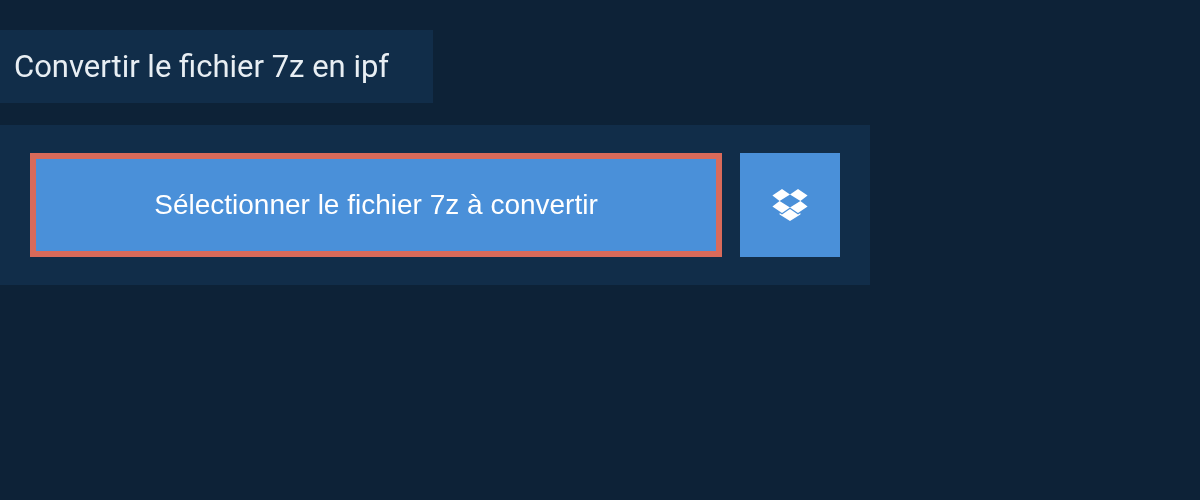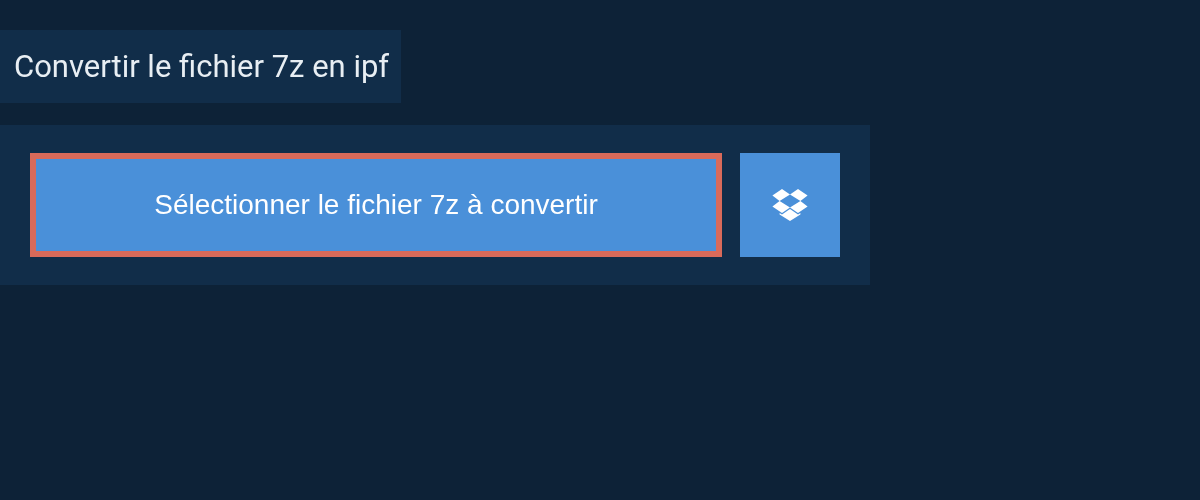--- a/index.html
+++ b/index.html
@@ -10,21 +10,21 @@
     body {
       background-color: #0d2237;
       font-family: -apple-system, BlinkMacSystemFont, "Segoe UI", Roboto, sans-serif;
       width: 1200px;
       height: 500px;
       overflow: hidden;
     }
     .header-bar {
       background-color: #112d49;
       display: inline-block;
-      padding: 18px 12px 18px 14px;
+      padding: 18px 44px 18px 14px;
       margin-top: 30px;
     }
     .header-title {
       color: #e8eef3;
       font-size: 31px;
       font-weight: 400;
     }
     .main-panel {
       background-color: #112d49;
       width: 870px;

